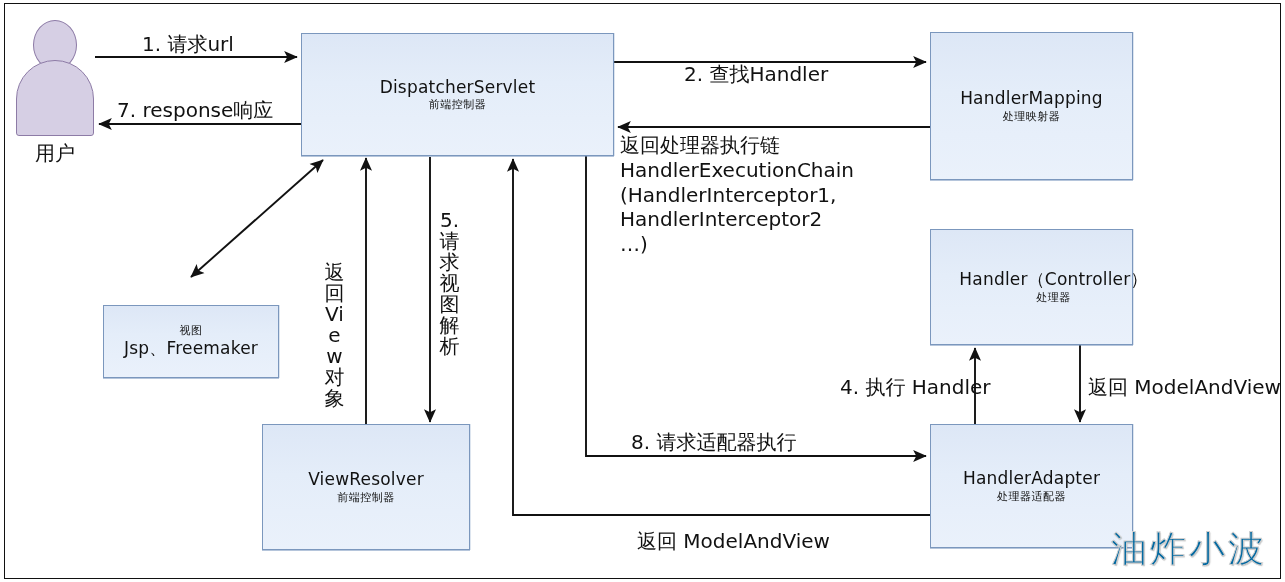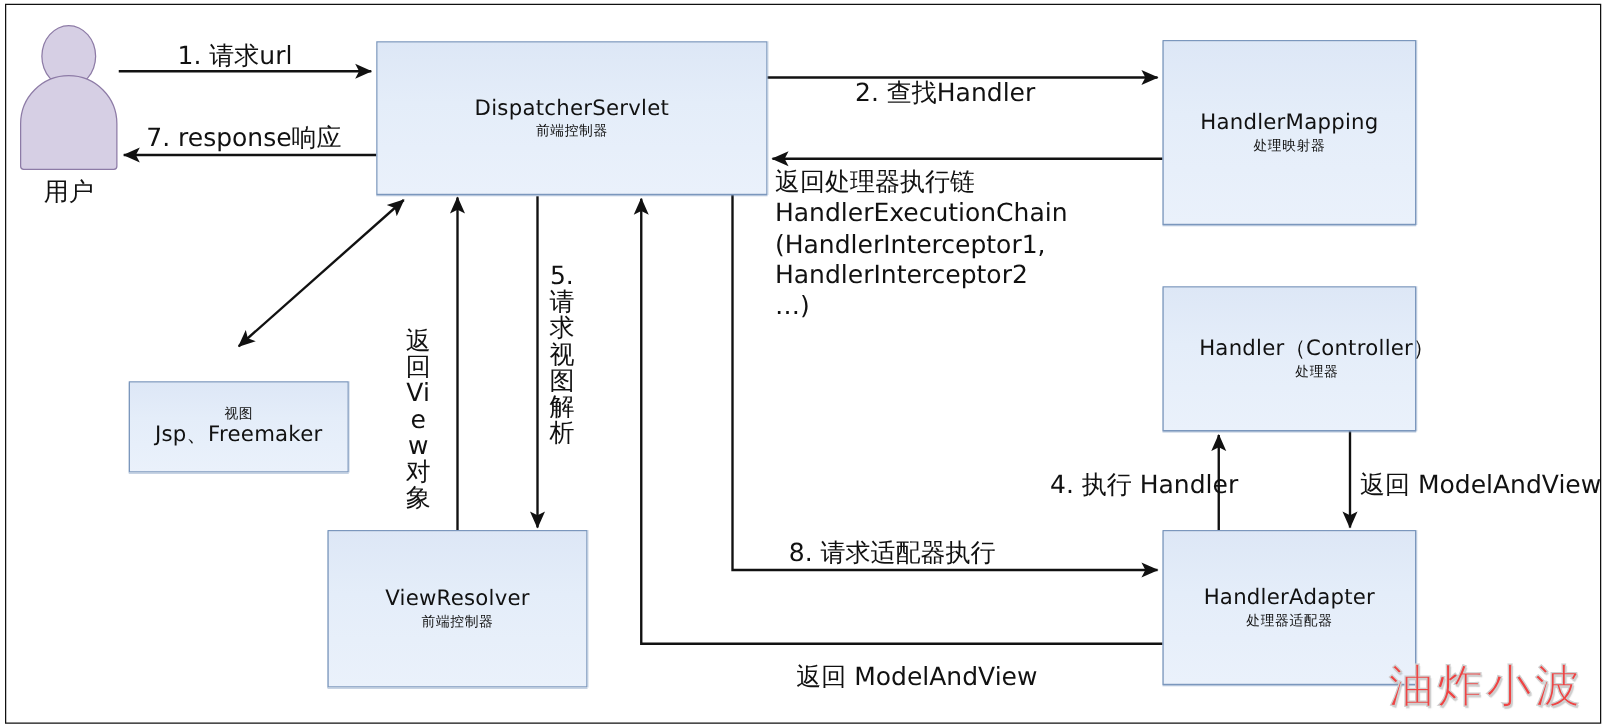--- a/index.html
+++ b/index.html
@@ -95,21 +95,21 @@
     width: 82px;
     text-align: center;
     font-size: 20px;
     color: #111;
   }
   #watermark {
     position: absolute;
     right: 18px; bottom: 8px;
     font-size: 36px;
     letter-spacing: 3px;
-    color: #ef4444;
+    color: #0369a1;
     -webkit-text-stroke: 1px #cfcfcf;
     text-shadow: 1px 1px 1px rgba(160,160,160,.55);
     font-weight: 500;
     user-select: none;
   }
 </style>
 </head>
 <body>
 
 <div id="canvas">

